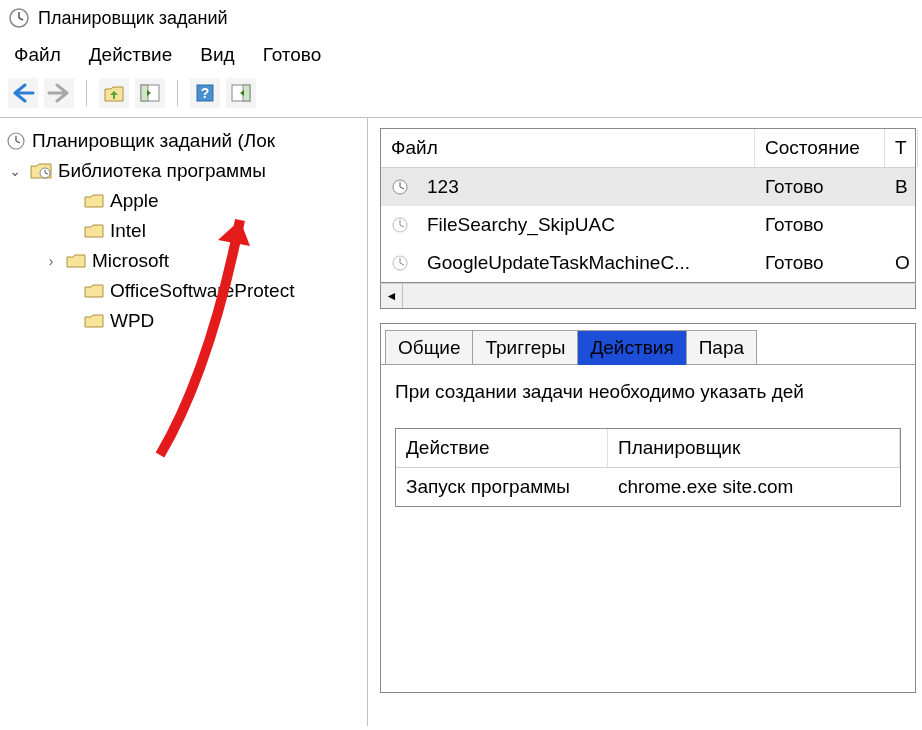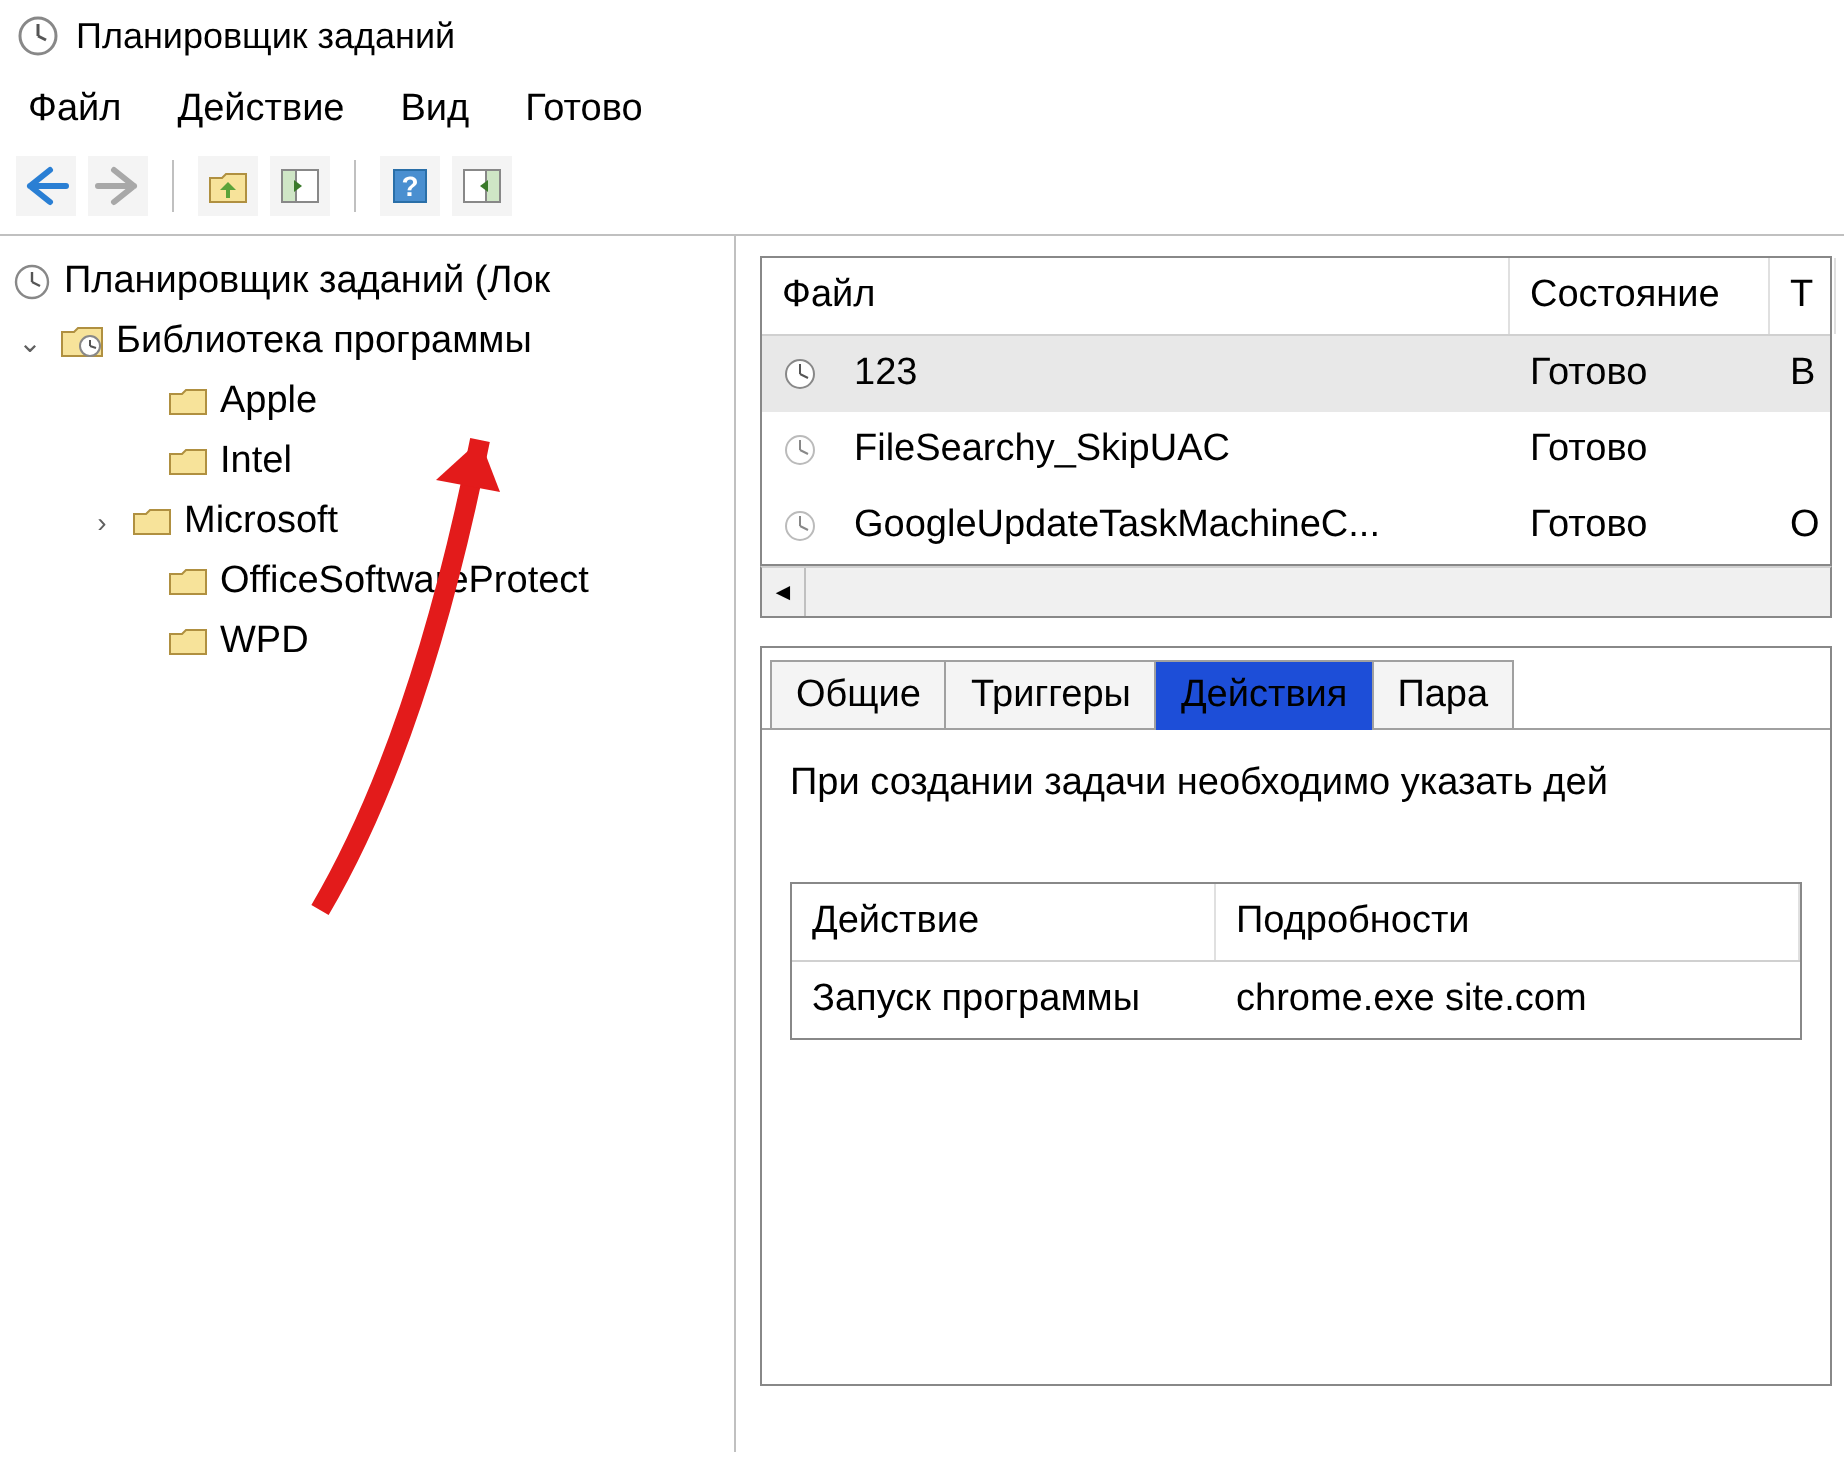--- a/index.html
+++ b/index.html
@@ -168,21 +168,21 @@
     }
     .tab-body {
       border-top: 1px solid #a0a0a0;
       margin-top: -1px;
       padding: 16px 14px;
       background: #fff;
       position: relative;
     }
     .tab-desc {
       font-size: 19px;
-      margin-bottom: 38px;
+      margin-bottom: 25px;
     }
     .action-table {
       border: 1px solid #888;
     }
     .at-header {
       display: flex;
       border-bottom: 1px solid #d0d0d0;
     }
     .at-header-cell {
       padding: 8px 10px;
@@ -398,21 +398,21 @@
         <div class="tab">Общие</div>
         <div class="tab">Триггеры</div>
         <div class="tab active">Действия</div>
         <div class="tab">Пара</div>
       </div>
       <div class="tab-body">
         <div class="tab-desc">При создании задачи необходимо указать дей</div>
         <div class="action-table">
           <div class="at-header">
             <div class="at-header-cell at-col-action">Действие</div>
-            <div class="at-header-cell at-col-detail">Подробности</div>
+            <div class="at-header-cell at-col-detail">Планировщик</div>
           </div>
           <div class="at-row">
             <div class="at-cell at-col-action">Запуск программы</div>
             <div class="at-cell at-col-detail">chrome.exe site.com</div>
           </div>
         </div>
       </div>
     </div>
 
   </div>

